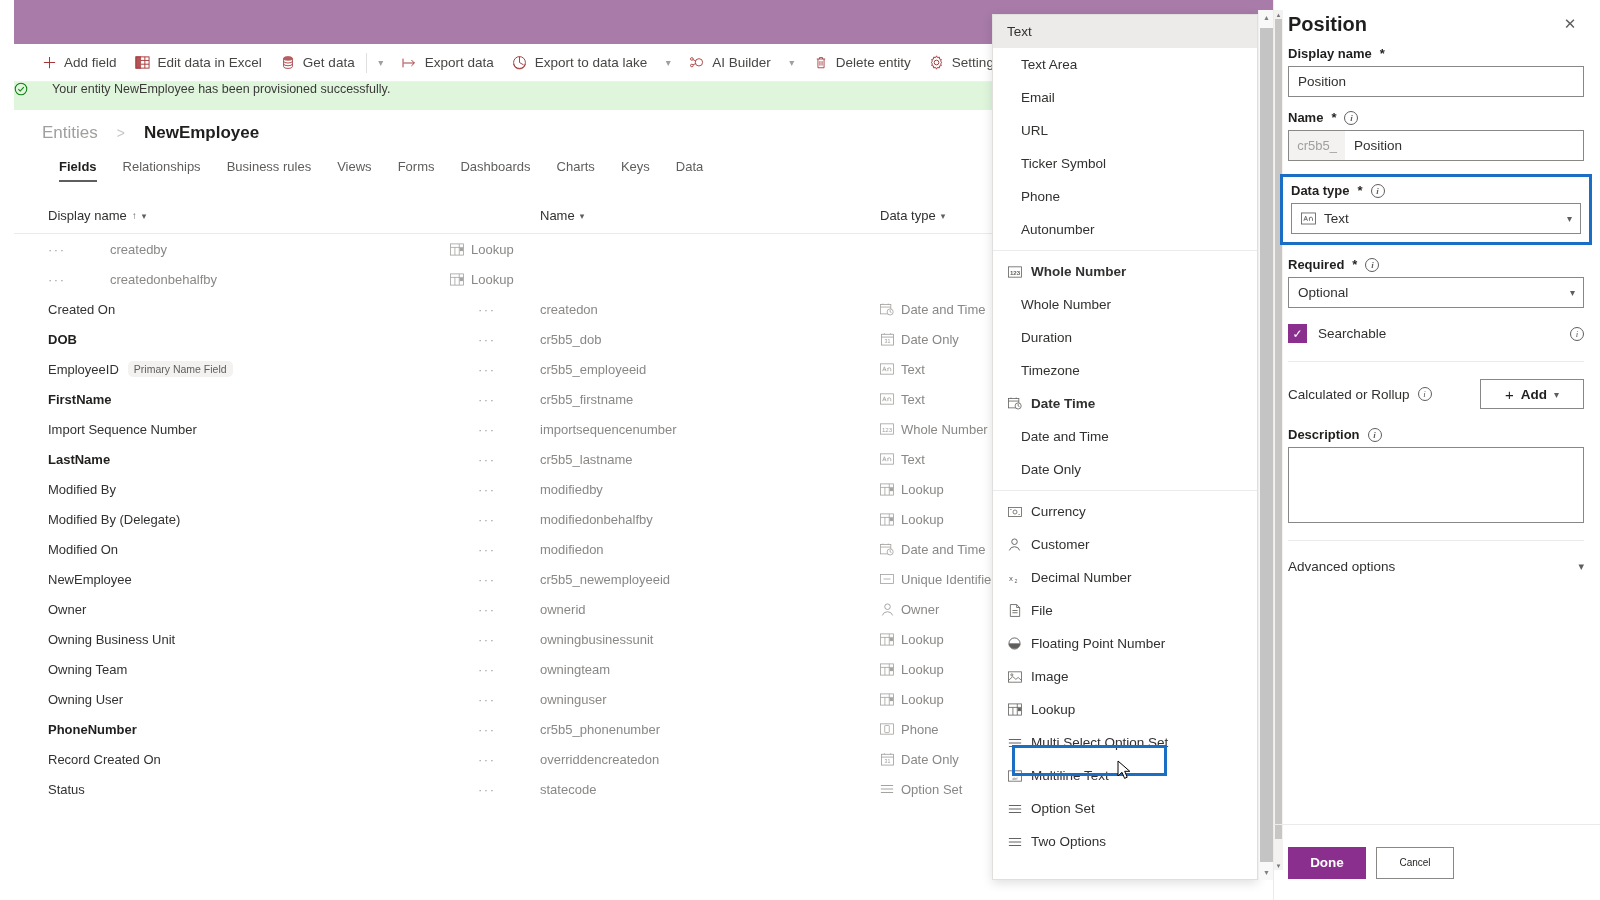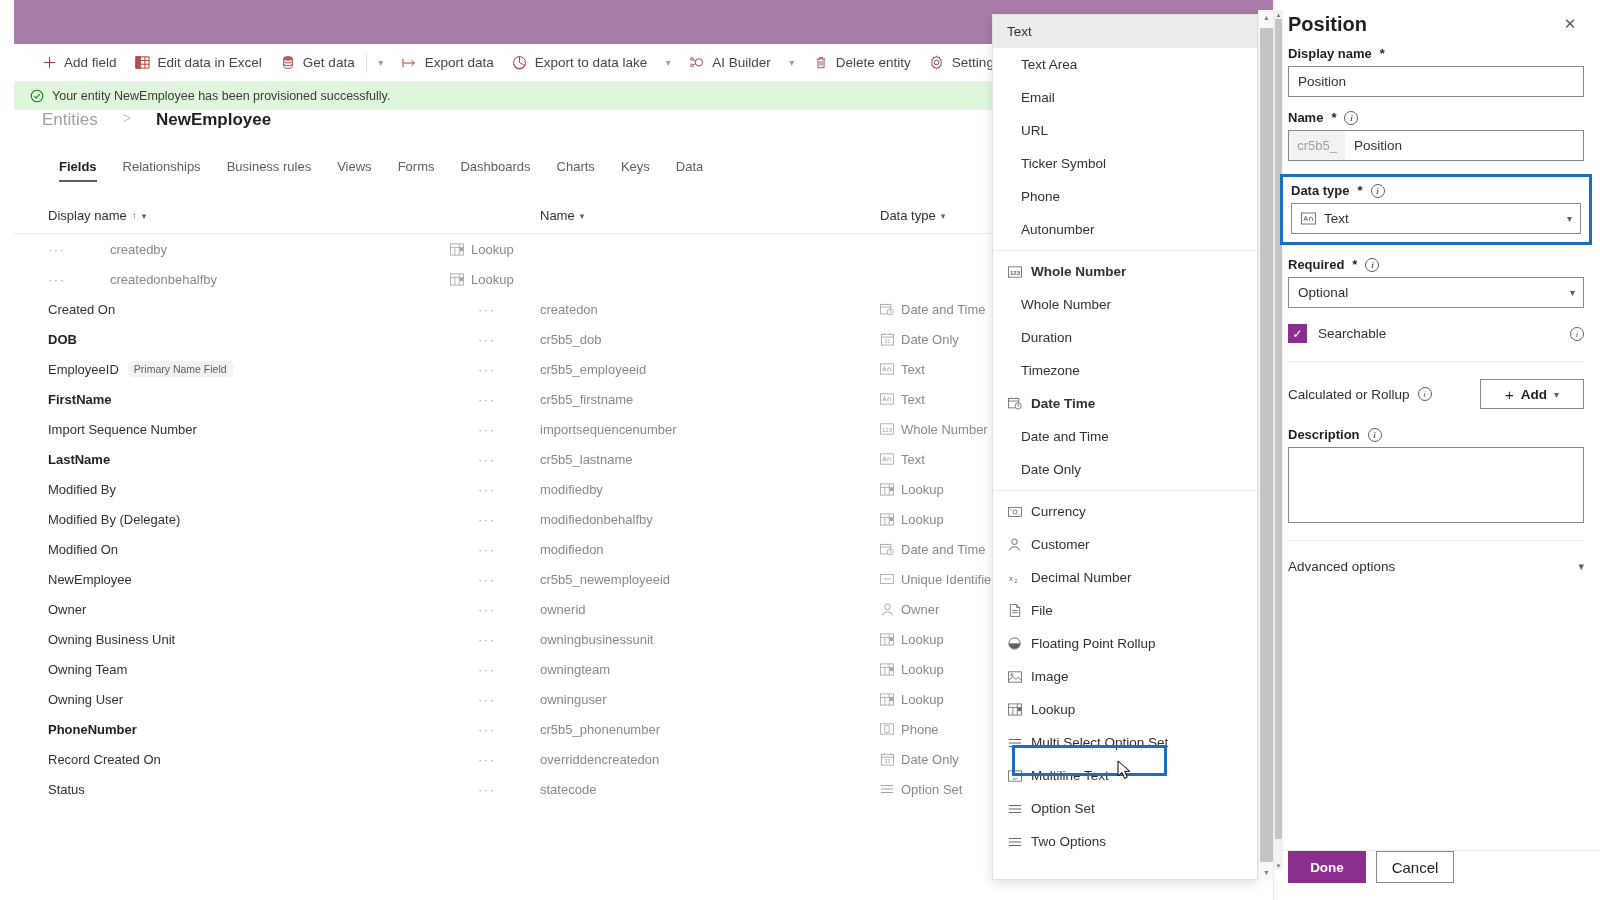--- a/index.html
+++ b/index.html
@@ -38,29 +38,29 @@
   .cmd-ico svg { display:block; }
   .chev {
     display:flex; align-items:center; justify-content:center;
     width: 24px; height: 36px; color:#a19f9d; font-size: 10px; cursor: default;
   }
   .cmd-sep { width:1px; height:20px; background:#e1dfdd; margin:0 2px; }
 
   
   .successbar {
     position: absolute; left: 14px; top: 82px; width: 1253px; height: 28px;
-    background: #dff6dd; display:flex; align-items:center; gap:8px; padding-left:16px;
+    background: #dff6dd; display:flex; align-items:flex-start; gap:24px; padding-left:0;
     font-size: 12.5px; color: #3b3a39;
   }
   .check-ico { width:14px; height:14px; color:#107c10; display:inline-flex; }
 
   
   .breadcrumb {
     position:absolute; left:14px; top:110px; width:1253px; height:46px;
-    background:#fff; display:flex; align-items:flex-start; padding-left:28px; gap:25px;
+    background:#fff; display:flex; align-items:center; padding-left:28px; gap:19px;
   }
   .bc-root { font-size:17px; color:#a19f9d; cursor:default; }
   .bc-sep { font-size:14px; color:#c8c6c4; }
   .bc-cur { font-size:17px; color:#201f1e; font-weight:600; }
 
   
   .tabs {
     position:absolute; left:14px; top:156px; width:1253px; height:36px;
     background:#fff; display:flex; align-items:flex-start; padding-left:32px; gap:0;
   }
@@ -223,32 +223,32 @@
     resize:none; padding:6px 8px; font-size:13px; color:#323130;
     font-family:"Liberation Sans", sans-serif;
   }
   .adv-row {
     display:flex; align-items:center; justify-content:space-between;
     margin-top:18px; font-size:13.5px; color:#323130; cursor:default;
   }
   .adv-row .ac { font-size:11px; color:#605e5c; }
 
   .panel-footer {
-    position:absolute; left:0; bottom:0; width:327px; height:50px;
-    border-top:1px solid #edebe9; display:flex; 
+    position:absolute; left:0; bottom:0; width:327px; height:76px;
+    border-top:1px solid #edebe9; display:flex; align-items:center;
     gap:10px; padding-left:14px;margin-top:44px;
   }
   .btn-primary {
     min-width:78px; height:32px; background:#8a2f8e; color:#fff; border:0;
     font-size:13.5px; font-weight:600; cursor:default;
     font-family:"Liberation Sans", sans-serif;
   }
   .btn-secondary {
     min-width:78px; height:32px; background:#fff; color:#201f1e;
-    border:1px solid #8a8886; font-size:15px; cursor:default;
+    border:1px solid #8a8886; font-size:10px; cursor:default;
     font-family:"Liberation Sans", sans-serif;
   }
   .panel-scroll {
     position:absolute; left:0; top:10px; width:9px; height:860px; background:#f3f2f1;
   }
   .panel-scroll .pthumb { position:absolute; left:1px; top:9px; width:7px; height:820px; background:#c8c6c4; }
   .panel-scroll .pa { position:absolute; left:0; width:9px; height:9px; display:flex; align-items:center; justify-content:center; font-size:6px; color:#797775;}
   .panel-scroll .pa.up { top:0; } .panel-scroll .pa.down { bottom:0; }
 </style>
 </head>
@@ -800,21 +800,21 @@
         <span>File</span>
       </div>
       <div class="fo-item">
         <span class="fo-ico">
           <svg viewBox="0 0 14 14" width="13" height="13" stroke="currentColor" stroke-width="1" fill="none">
             <circle cx="7" cy="7" r="6"></circle>
             <path d="M1.2 7.6 L12.8 7.6"></path>
             <path d="M1.2 7.6 A6 6 0 0 0 12.8 7.6 Z" fill="currentColor"></path>
           </svg>
         </span>
-        <span>Floating Point Rollup</span>
+        <span>Floating Point Number</span>
       </div>
       <div class="fo-item">
         <span class="fo-ico">
           <svg viewBox="0 0 16 13" width="14" height="12" stroke="currentColor" stroke-width="0.9" fill="none">
             <rect x="0.6" y="0.6" width="14.8" height="11.8"></rect>
             <circle cx="4.4" cy="4" r="1.2"></circle>
             <path d="M0.6 10.4 L5.4 6 L9 9.2 L11.6 7 L15.4 10.4"></path>
           </svg>
         </span>
         <span>Image</span>

